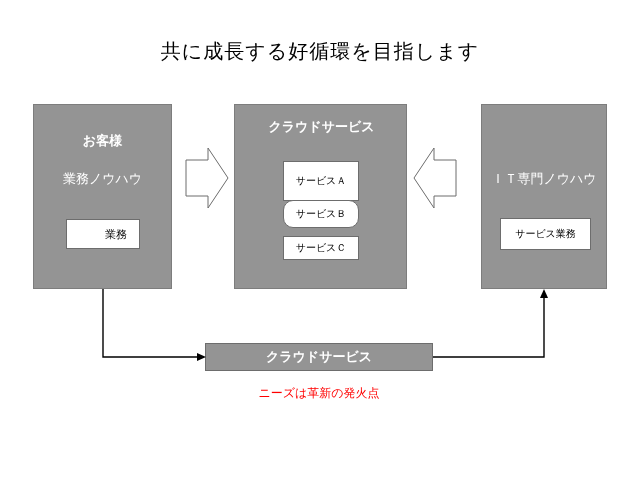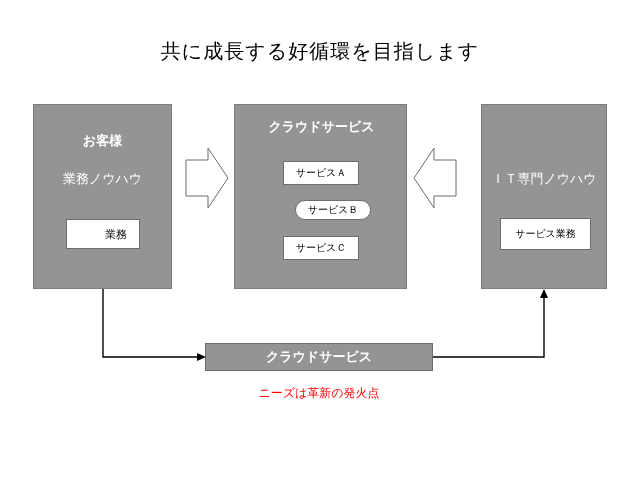--- a/index.html
+++ b/index.html
@@ -106,22 +106,22 @@
 
   <div class="gray-box" style="left:33px; top:104px; width:139px; height:185px;">
   </div>
   <div class="box-head" style="left:33px; top:118px; width:139px;margin-top:14px;">お客様</div>
   <div class="box-sub" style="left:33px; top:170px; width:139px;">業務ノウハウ</div>
   <div class="white-chip" style="left:66px; top:219px; width:74px; height:30px;padding-left:26px;">業務</div>
 
   <div class="gray-box" style="left:234px; top:104px; width:173px; height:185px;">
   </div>
   <div class="box-head" style="left:234px; top:118px; width:175px;">クラウドサービス</div>
-  <div class="white-chip chip-small" style="left:283px; top:161px; width:76px; height:24px;text-align:right;">サービスＡ</div>
-  <div class="white-chip chip-small" style="left:295px; top:200px; width:76px; height:20px;border-radius:10px;">サービスＢ</div>
+  <div class="white-chip chip-small" style="left:283px; top:161px; width:76px; height:40px;text-align:right;">サービスＡ</div>
+  <div class="white-chip chip-small" style="left:283px; top:200px; width:76px; height:28px;border-radius:10px;">サービスＢ</div>
   <div class="white-chip chip-small" style="left:283px; top:236px; width:76px; height:24px;">サービスＣ</div>
 
   <div class="gray-box" style="left:481px; top:104px; width:126px; height:185px;">
   </div>
   <div class="box-sub" style="left:481px; top:170px; width:126px;">ＩＴ専門ノウハウ</div>
   <div class="white-chip chip-small" style="left:500px; top:218px; width:91px; height:32px;">サービス業務</div>
 
   <div class="needs-bar" style="left:205px; top:343px; width:228px; height:28px;">クラウドサービス</div>
   <div class="caption-red" style="left:205px; top:385px; width:228px;">ニーズは革新の発火点</div>
 

